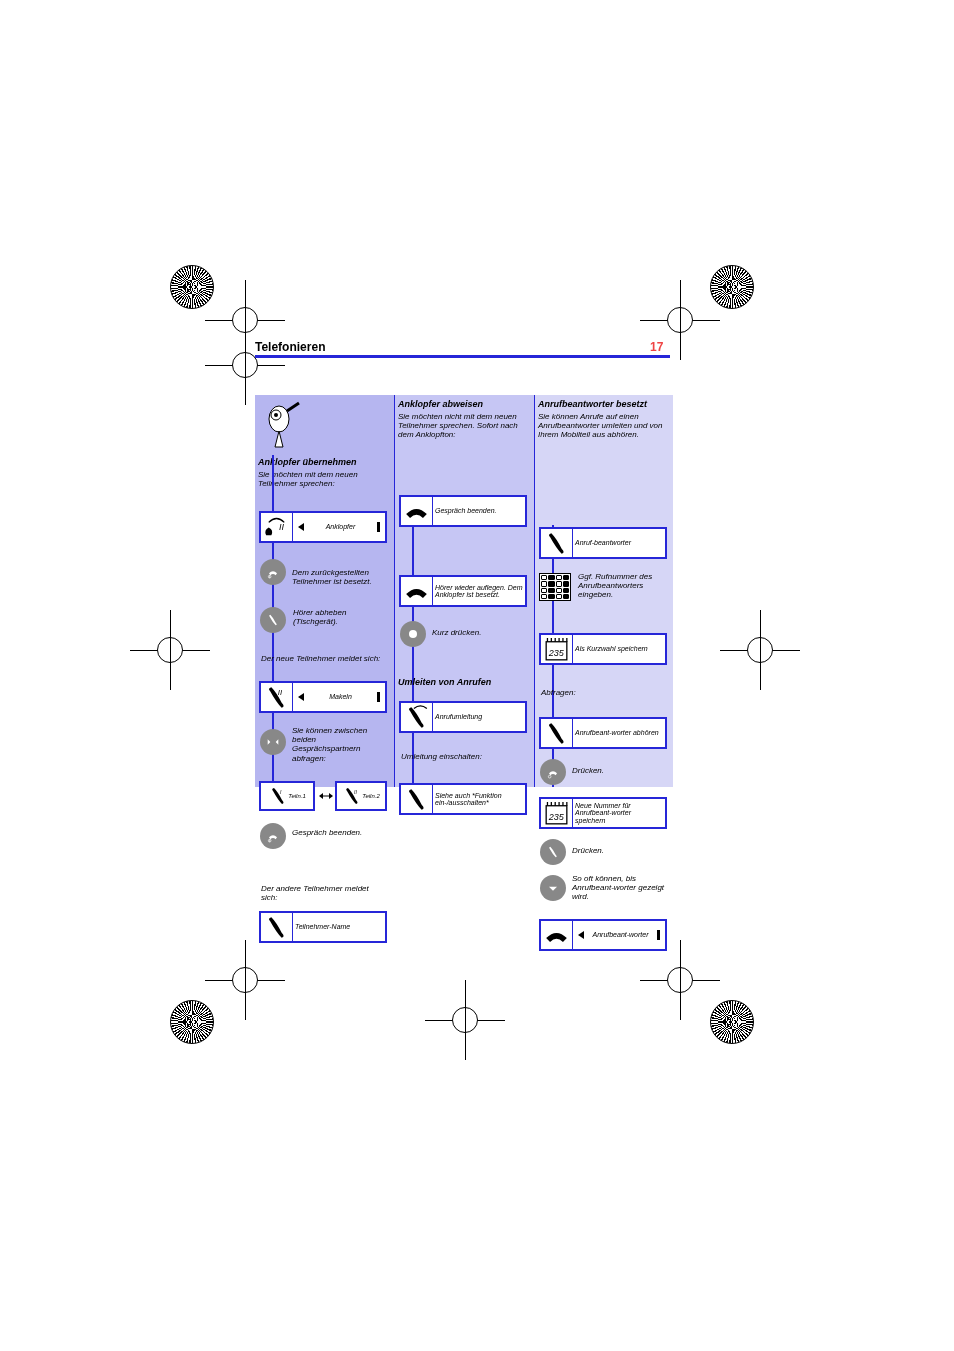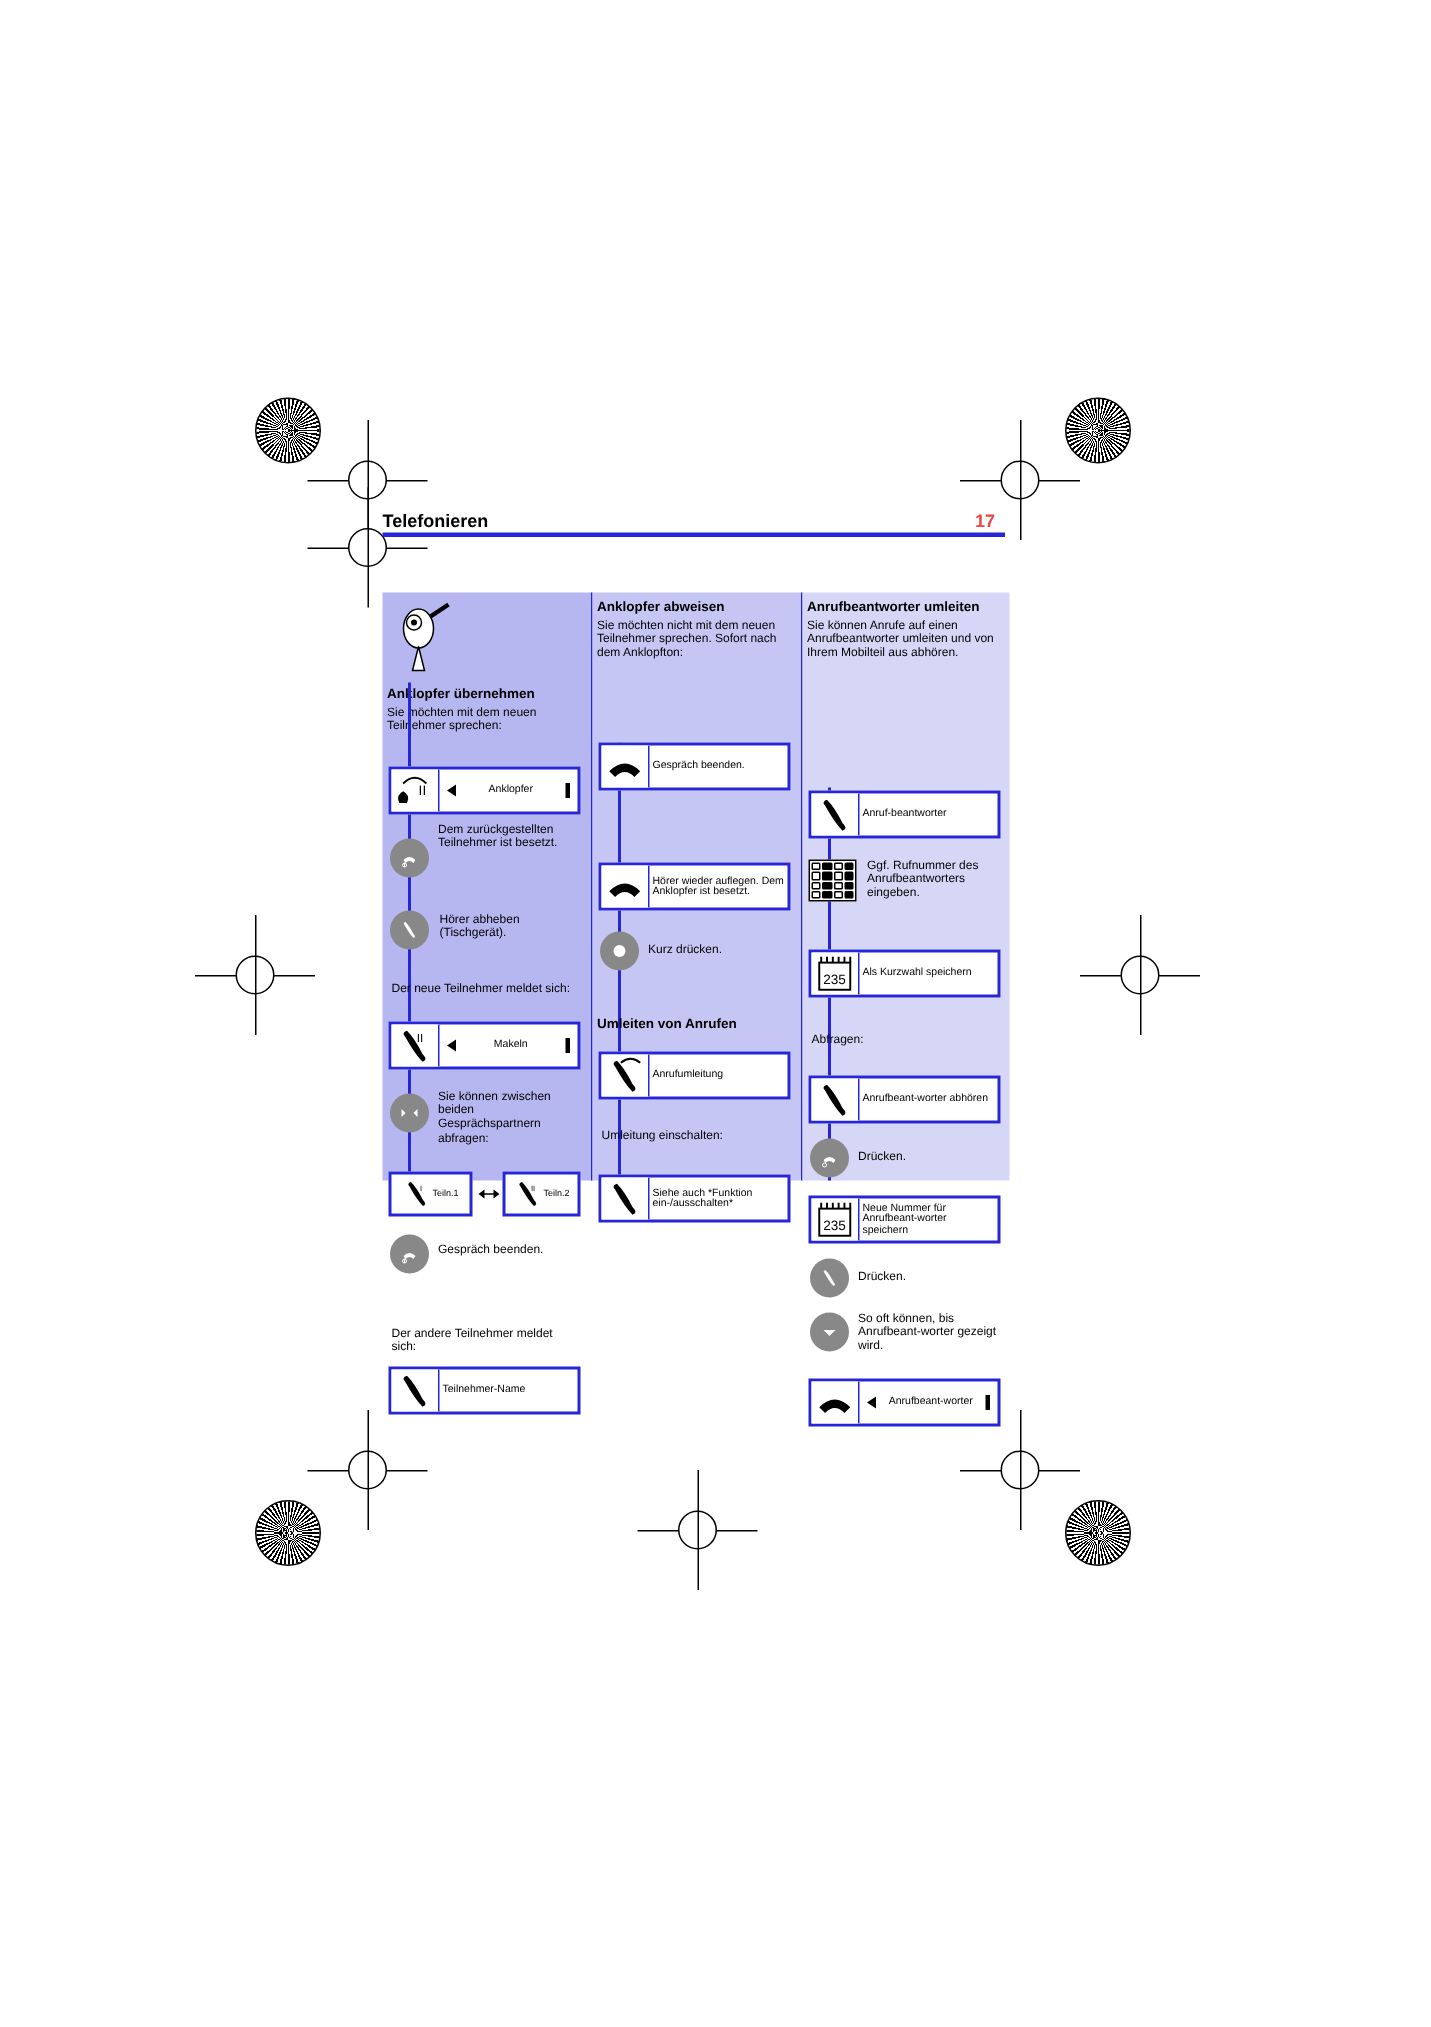--- a/index.html
+++ b/index.html
@@ -13,21 +13,21 @@
   .regmark::before { width: 80px; height: 1px; top: 40px; left: 0; }
   .regmark::after { width: 1px; height: 80px; left: 40px; top: 0; }
   .regdisc { position: absolute; width: 44px; height: 44px; border-radius: 50%; background: repeating-conic-gradient(#000 0deg 4deg, #fff 4deg 8deg); border:1px solid #000;}
   .regcircle { position: absolute; width: 26px; height: 26px; border: 1px solid #000; border-radius: 50%; background:#fff;}
   
   .header-rule { position: absolute; left: 255px; top: 355px; width: 415px; height: 3px; background: #2626d8; }
   .header-title { position: absolute; left: 255px; top: 340px; font-size: 12px; font-weight: bold; color: #000; }
   .page-num { position: absolute; left: 650px; top: 340px; font-size: 12px; font-weight: bold; color: #ef4444; }
   
   .columns { position: absolute; left: 255px; top: 395px; width: 418px; height: 560px; display: flex; }
-  .col { height: 392px; border-right: 1px solid #2626d8; position: relative; }
+  .col { height: 392px; border-right: 1px solid #2626d8; position: relative; font-style: italic; }
   .col1 { width: 140px; background: #b6b6f0; }
   .col2 { width: 140px; background: #c6c6f4; }
   .col3 { width: 138px; background: #d6d6f6; border-right: none;}
   
   .col-title { font-weight: bold; font-size: 9px; padding: 4px 3px 2px 3px; color:#000;}
   .col-text { font-size: 8px; padding: 1px 3px; line-height: 1.15; color:#000;}
   
   .vline { position: absolute; width: 2px; background:#2626d8; left: 17px; top: 0; bottom: 0; }
   .col2 .vline { top: 100px; }
   .col3 .vline { top: 130px; }
@@ -124,21 +124,21 @@
           </div>
       </div>
 
       <div class="btn" style="top:164px;">
           <svg viewBox="0 0 24 24">
             <path d="M6 14 Q12 8 18 14 L16 17 Q12 13 8 17 Z" fill="#fff"></path>
             <circle cx="7" cy="19" r="2" fill="none" stroke="#fff"></circle>
             <line x1="7" y1="17" x2="7" y2="21" stroke="#fff"></line>
           </svg>
         </div>
-      <div class="col-text" style="position:absolute; top:152px; left:34px; width:100px;">Dem zurückgestellten Teilnehmer ist besetzt.</div>
+      <div class="col-text" style="position:absolute; top:172px; left:34px; width:100px;">Dem zurückgestellten Teilnehmer ist besetzt.</div>
 
       <div class="btn" style="top:212px;">
           <svg viewBox="0 0 24 24">
             <path d="M7 7 Q5 5 8 4 Q12 8 16 16 Q19 19 16 20 Q12 16 7 7 Z" fill="#fff"></path>
           </svg>
         </div>
       <div class="col-text" style="position:absolute; top:212px; left:35px; width:100px;">Hörer abheben (Tischgerät).</div>
 
       <div class="col-text" style="position:absolute; top:258px; left:3px; width:130px;">Der neue Teilnehmer meldet sich:</div>
 
@@ -257,21 +257,21 @@
             <svg viewBox="0 0 24 24">
               <path d="M7 7 Q5 5 8 4 Q12 8 16 16 Q19 19 16 20 Q12 16 7 7 Z" fill="#000"></path>
             </svg>
           </div>
         <div class="txt">Siehe auch *Funktion ein-/ausschalten*</div>
       </div>
     </div>
 
     <div class="col col3">
       <div class="vline"></div>
-      <div class="col-title">Anrufbeantworter umleiten</div>
+      <div class="col-title">Anrufbeantworter besetzt</div>
       <div class="col-text">Sie können Anrufe auf einen Anrufbeantworter umleiten und von Ihrem Mobilteil aus abhören.</div>
 
       <div class="stepbox" style="top:132px;">
         <div class="icon">
             <svg viewBox="0 0 24 24">
               <path d="M7 7 Q5 5 8 4 Q12 8 16 16 Q19 19 16 20 Q12 16 7 7 Z" fill="#000"></path>
             </svg>
           </div>
         <div class="txt">Anruf-beantworter</div>
       </div>

